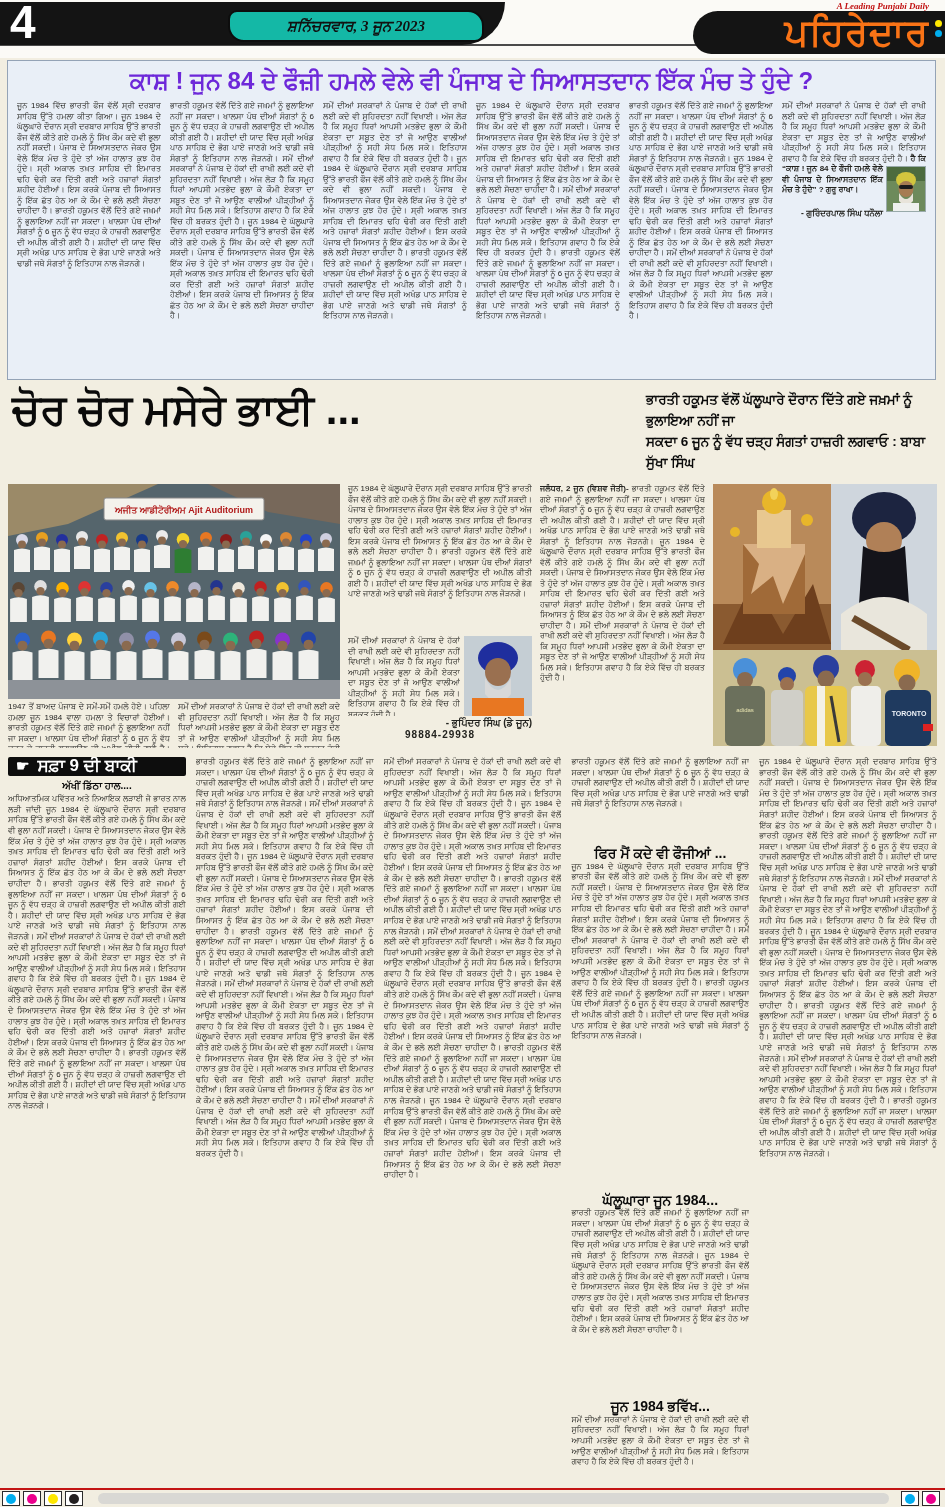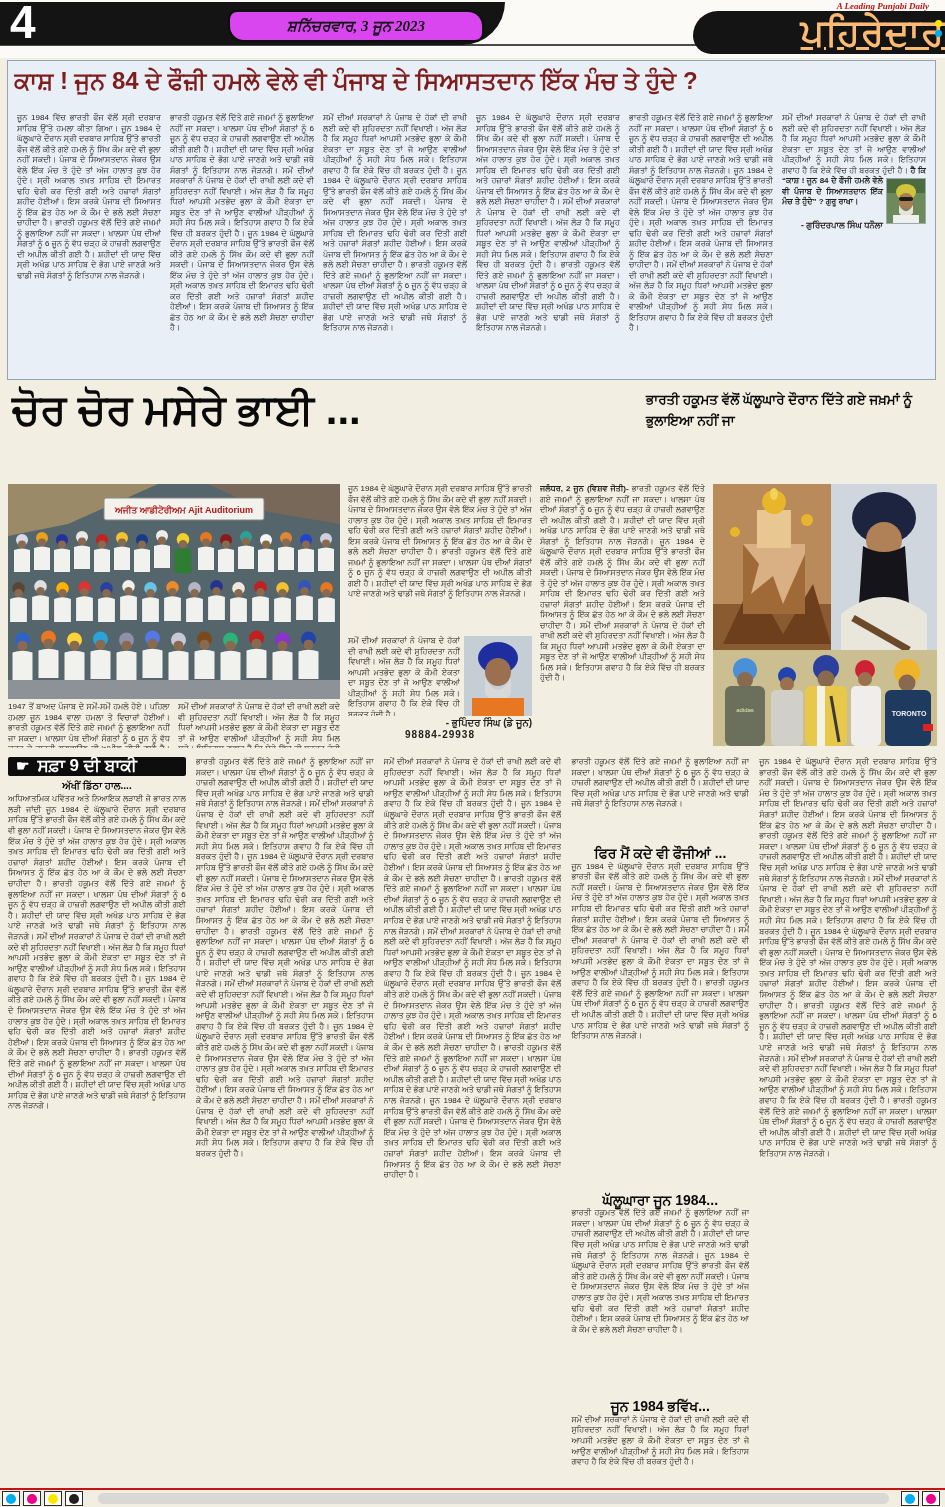--- a/index.html
+++ b/index.html
@@ -5,36 +5,36 @@
   html,body{margin:0;padding:0;}
   body{width:945px;height:1507px;position:relative;overflow:hidden;
        background:#f2eee1;font-family:"Liberation Sans",sans-serif;color:#1c1c1c;}
   
   .header{position:absolute;top:0;left:0;width:945px;height:58px;background:#fbfaf6;}
   .hdr-rule{position:absolute;top:44px;left:0;width:945px;height:2px;background:#4a4a4a;}
   .hdr-left{position:absolute;left:0;top:2px;width:505px;height:43px;background:#141414;
             border-radius:0 0 52px 0;}
   .page-num{position:absolute;left:10px;top:-7px;font-size:46px;font-weight:bold;color:#fff;
             font-family:"Liberation Sans",sans-serif;}
-  .date-pill{position:absolute;left:228px;top:8px;width:252px;height:28px;background:#d946ef;
+  .date-pill{position:absolute;left:228px;top:8px;width:252px;height:28px;background:#14b8a6;
              border:2px solid #0d0d0d;border-radius:9px 16px 9px 16px;
              display:flex;align-items:center;justify-content:center;}
   .date-pill span{font-family:"Liberation Serif",serif;font-style:italic;font-weight:bold;
                   font-size:15px;color:#111;}
   .hdr-right{position:absolute;right:0;top:11px;width:252px;height:43px;background:#141414;
              border-radius:46px 0 0 34px;display:flex;align-items:center;justify-content:flex-end;}
-  .masthead{color:#fdba74;font-weight:bold;font-size:37px;letter-spacing:1px;text-decoration:underline;}
+  .masthead{color:#f97316;font-weight:bold;font-size:37px;padding-right:16px;letter-spacing:1px;}
   .tagline{position:absolute;top:1px;right:16px;color:#c01212;font-style:italic;font-weight:bold;
            font-size:9px;font-family:"Liberation Serif",serif;}
   .topdot{position:absolute;width:7px;height:7px;border-radius:50%;}
   
   .art1{position:absolute;left:7px;top:60px;width:929px;height:320px;background:#e9eff7;
         border:1px solid #94a3b6;box-sizing:border-box;}
-  .art1-headline{white-space:nowrap;overflow:hidden;font-weight:bold;
-                 font-size:24px;color:#7f1d1d;margin:6px 6px 16px 6px;}
+  .art1-headline{white-space:nowrap;overflow:hidden;text-align:center;font-weight:bold;
+                 font-size:24px;color:#6d28d9;margin:6px 6px 4px 6px;}
   .art1-cols{display:flex;gap:9px;padding:2px 9px 0 9px;height:252px;}
   .ncol{flex:1;font-size:8px;line-height:10.5px;text-align:justify;overflow:hidden;color:#23231f;}
   .author-pic{float:right;width:38px;height:44px;margin:2px 0 2px 3px;border:1px solid #9aa;}
   .closing{font-weight:bold;}
   .byline1{font-weight:bold;text-align:right;font-size:8.5px;margin-top:12px;}
   
   .art2-headline{position:absolute;left:12px;top:386px;font-size:42px;font-weight:bold;
                  color:#0a0a0a;white-space:nowrap;}
   .art2-sub{position:absolute;left:646px;top:390px;width:294px;text-align:left;
             font-weight:bold;font-size:13.5px;line-height:1.55;color:#0a0a0a;}
@@ -133,20 +133,21 @@
       </svg>
       <span class="closing">ਹੈ ਕਿ “ਕਾਸ਼ ! ਜੂਨ 84 ਦੇ ਫੌਜੀ ਹਮਲੇ ਵੇਲੇ ਵੀ ਪੰਜਾਬ ਦੇ ਸਿਆਸਤਦਾਨ ਇੱਕ ਮੰਚ ਤੇ ਹੁੰਦੇ” ? ਗੁਰੂ ਰਾਖਾ।</span>
       <div class="byline1">- ਗੁਰਿੰਦਰਪਾਲ ਸਿੰਘ ਧਨੌਲਾ</div>
     </div>
   </div>
 </div>
 
 <div class="art2-headline">ਚੋਰ ਚੋਰ ਮਸੇਰੇ ਭਾਈ ...</div>
 <div class="art2-sub">
   <div>ਭਾਰਤੀ ਹਕੂਮਤ ਵੱਲੋਂ ਘੱਲੂਘਾਰੇ ਦੌਰਾਨ ਦਿੱਤੇ ਗਏ ਜਖ਼ਮਾਂ ਨੂੰ ਭੁਲਾਇਆ ਨਹੀਂ ਜਾ</div>
+  <div>ਸਕਦਾ 6 ਜੂਨ ਨੂੰ ਵੱਧ ਚੜ੍ਹ ਸੰਗਤਾਂ ਹਾਜ਼ਰੀ ਲਗਵਾਓ : ਬਾਬਾ ਸੁੱਖਾ ਸਿੰਘ</div>
 </div>
 
 <div class="art2-body">
 
   <div class="photoL-wrap">
     <svg width="332" height="215" viewBox="0 0 332 215">
       <defs>
         <symbol id="person" viewBox="-10 -8 20 40">
           <circle cx="0" cy="0" r="6" fill="var(--t,#223)"></circle>
           <circle cx="0" cy="4.5" r="4" fill="#8a6a4f"></circle>

